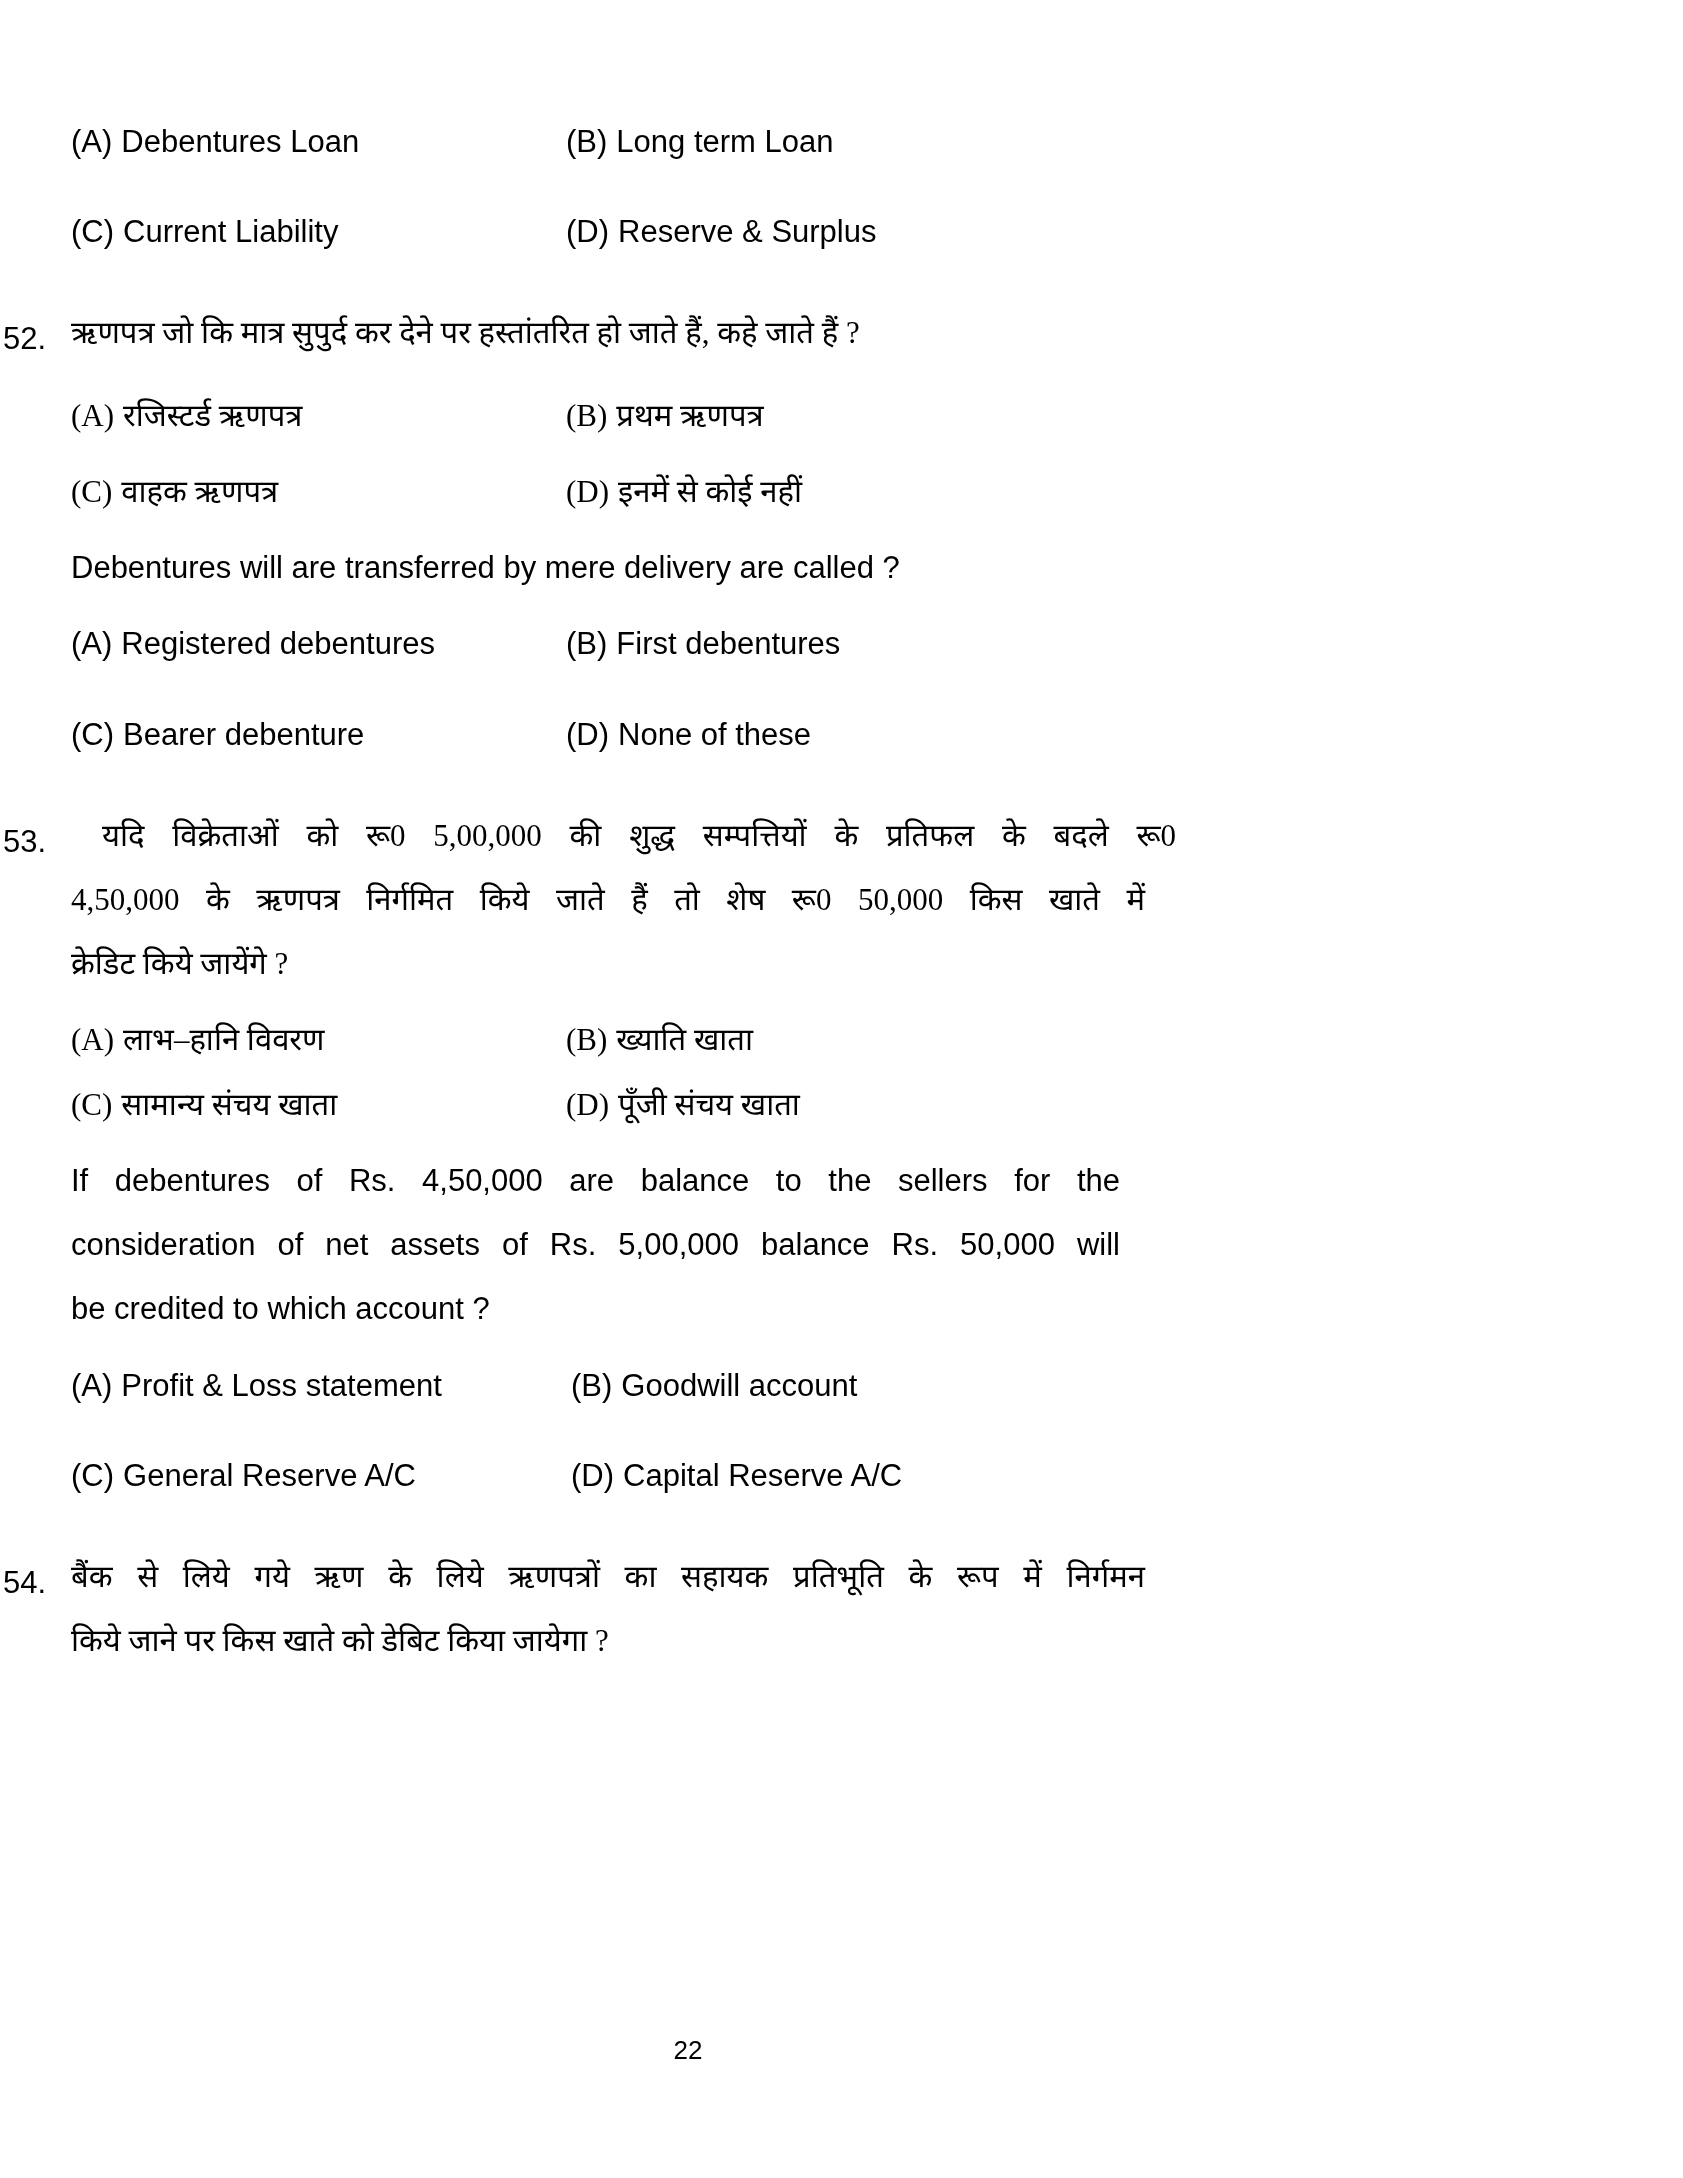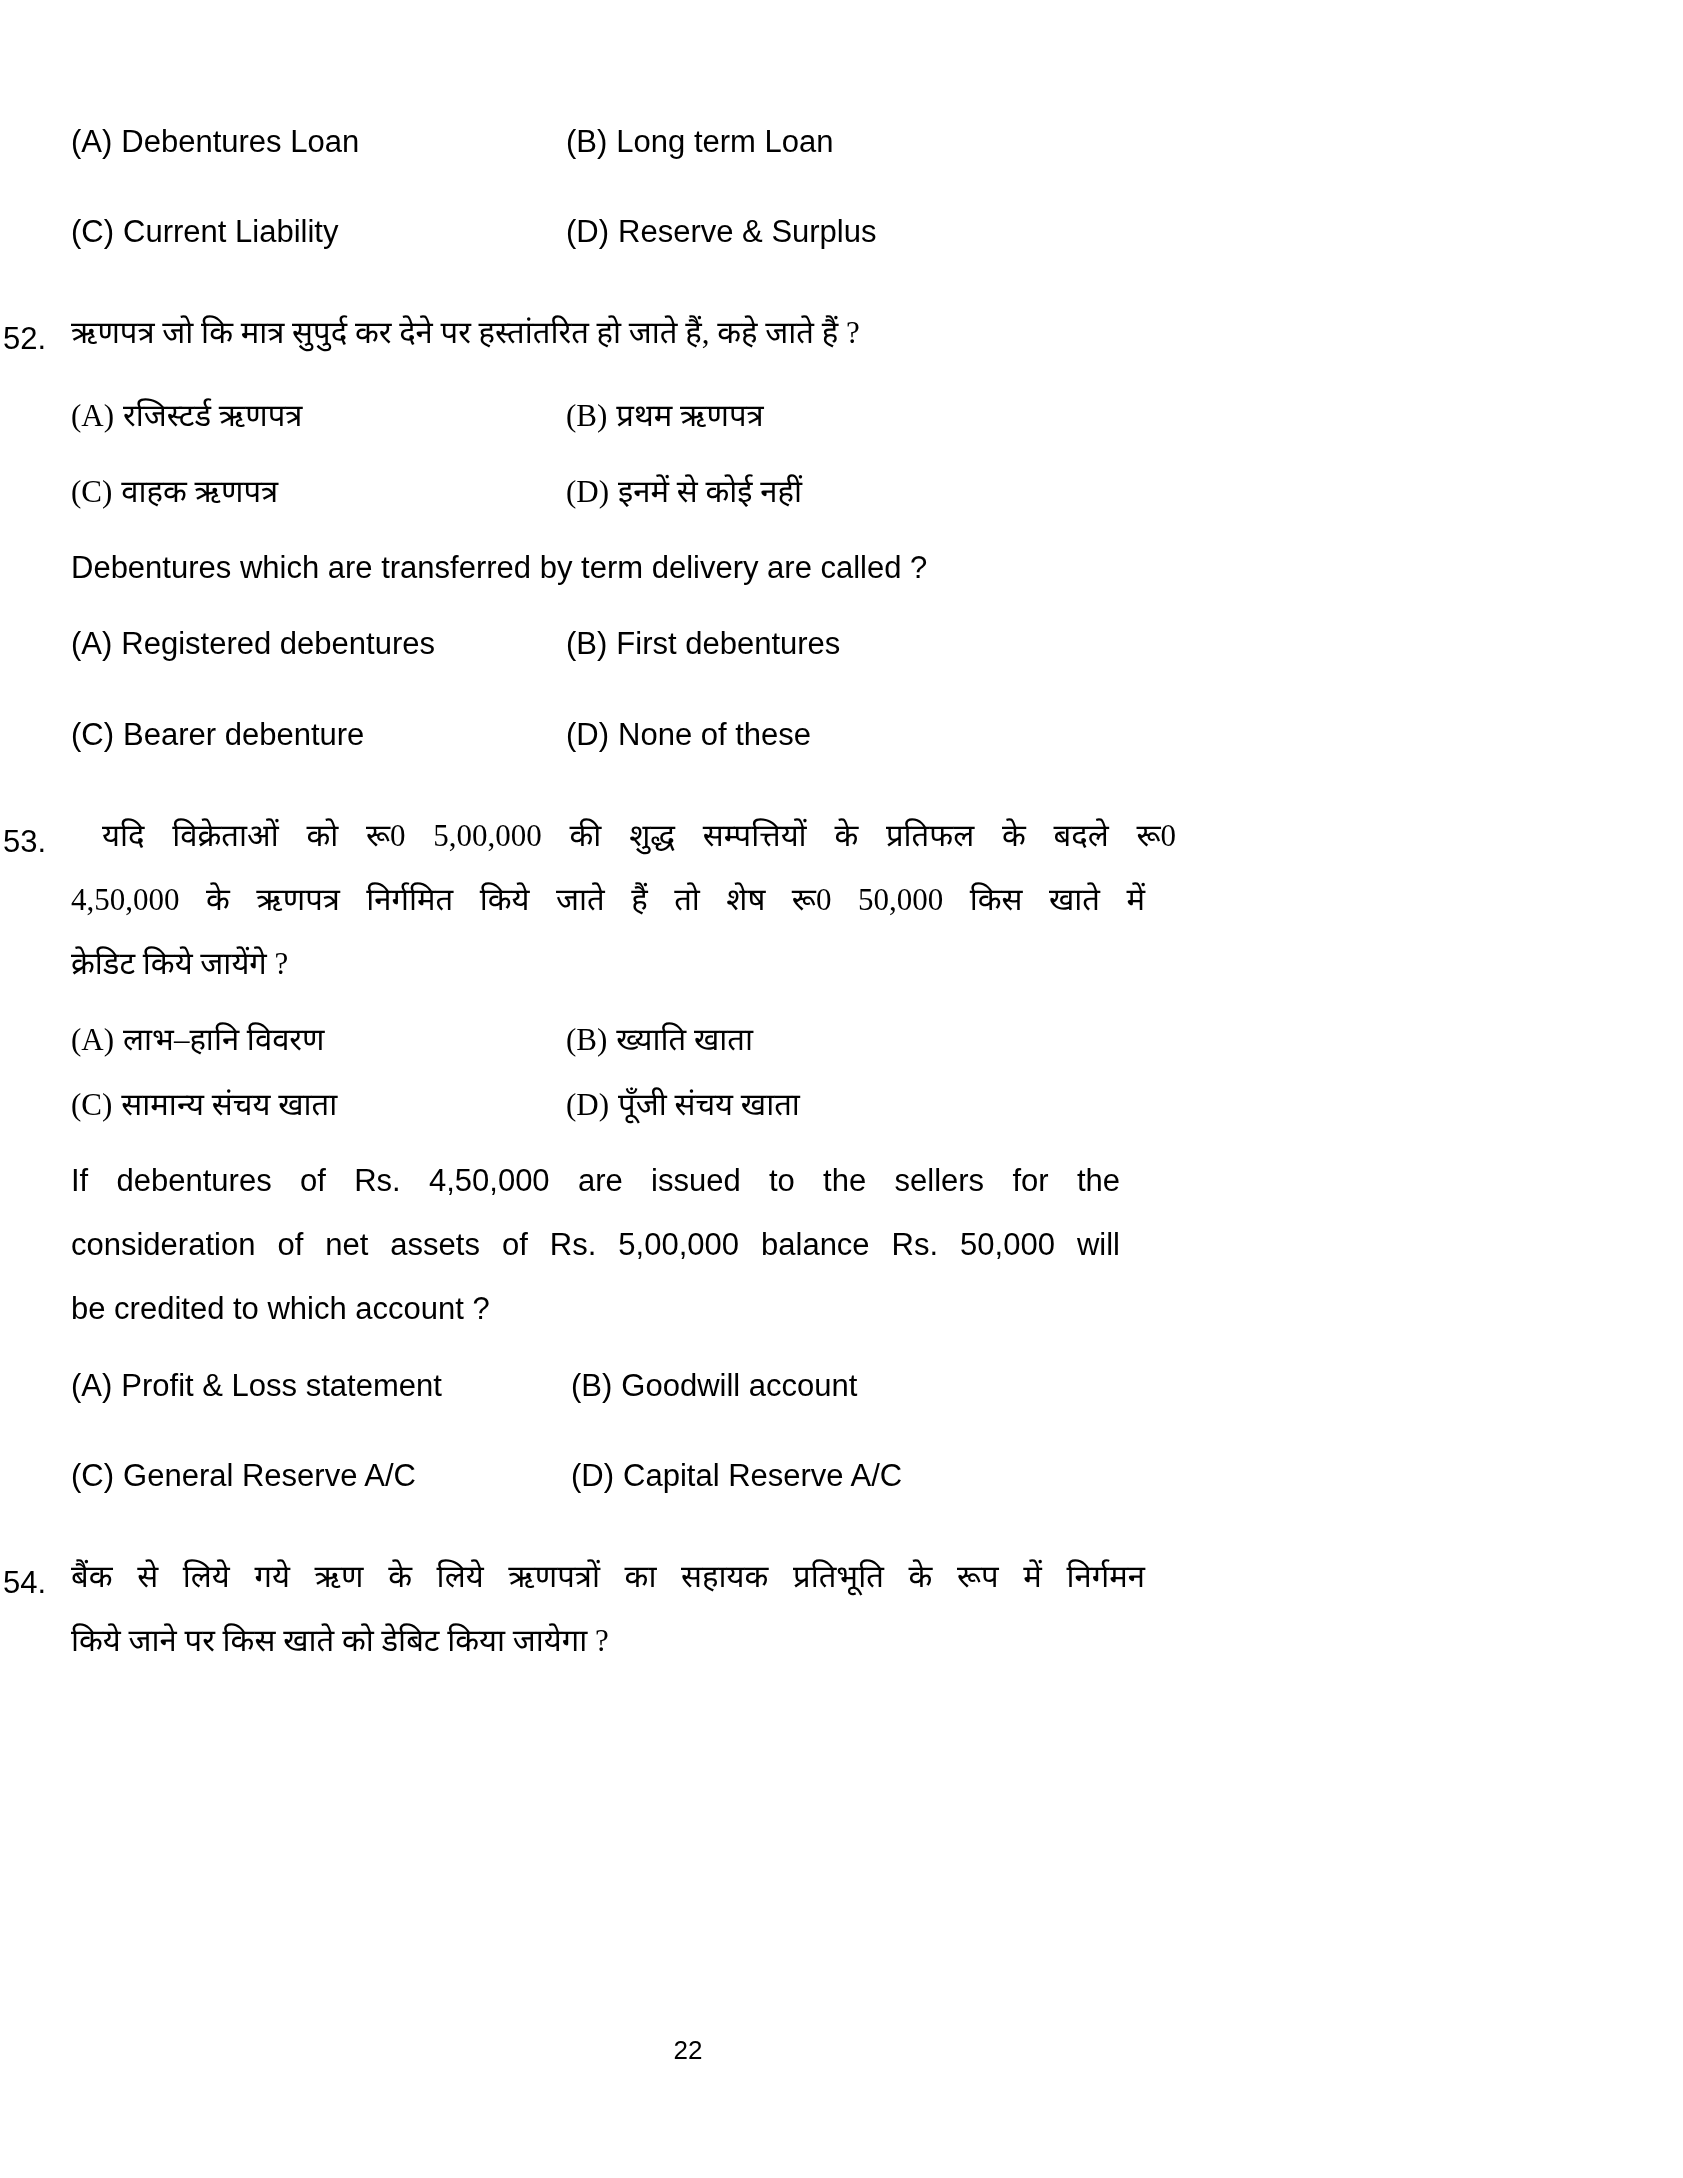--- a/index.html
+++ b/index.html
@@ -173,21 +173,21 @@
           <span class="hi opt-text">वाहक ऋणपत्र</span>
         </div>
         <div class="opt opt-d">
           <span class="hi opt-label">(D)</span>
           <span class="hi opt-text">इनमें से कोई नहीं</span>
         </div>
       </div>
 
       <div class="sp-s"></div>
 
-      <div class="stem-line en">Debentures which are transferred by term delivery are called ?</div>
+      <div class="stem-line en">Debentures will are transferred by mere delivery are called ?</div>
 
       <div class="sp-s"></div>
 
       <div class="opt-row">
         <div class="opt opt-a">
           <span class="en opt-label">(A)</span>
           <span class="en opt-text">Registered debentures</span>
         </div>
         <div class="opt opt-b">
           <span class="en opt-label">(B)</span>
@@ -245,21 +245,21 @@
         </div>
         <div class="opt opt-d">
           <span class="hi opt-label">(D)</span>
           <span class="hi opt-text">पूँजी संचय खाता</span>
         </div>
       </div>
 
       <div class="sp-s"></div>
 
       <div class="stem-line en" style="width:1074px;">
-        <div style="display:block;text-align:justify;text-align-last:justify;width:1049px;">If debentures of Rs. 4,50,000 are issued to the  sellers for the</div>
+        <div style="display:block;text-align:justify;text-align-last:justify;width:1049px;">If debentures of Rs. 4,50,000 are balance to the  sellers for the</div>
         <div class="sp-xs"></div>
         <div style="display:block;text-align:justify;text-align-last:justify;width:1049px;">consideration of net assets of Rs. 5,00,000 balance Rs. 50,000 will</div>
         <div class="sp-xs"></div>
         <div style="display:block;">be credited to  which account ?</div>
       </div>
 
       <div class="sp-s"></div>
 
       <div class="opt-row">
         <div class="opt opt-a" style="flex:0 0 500px;width:500px;">

